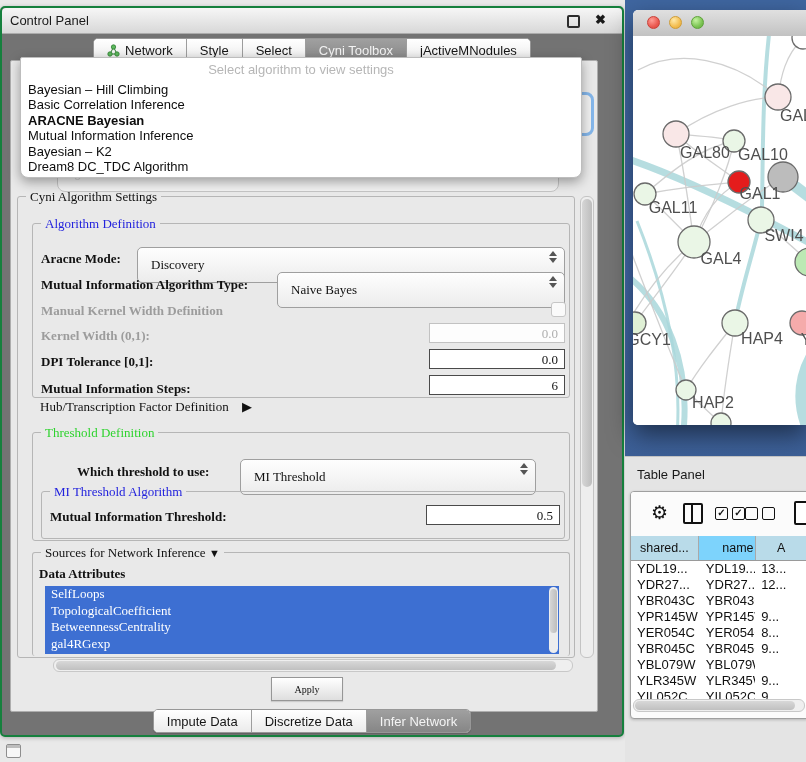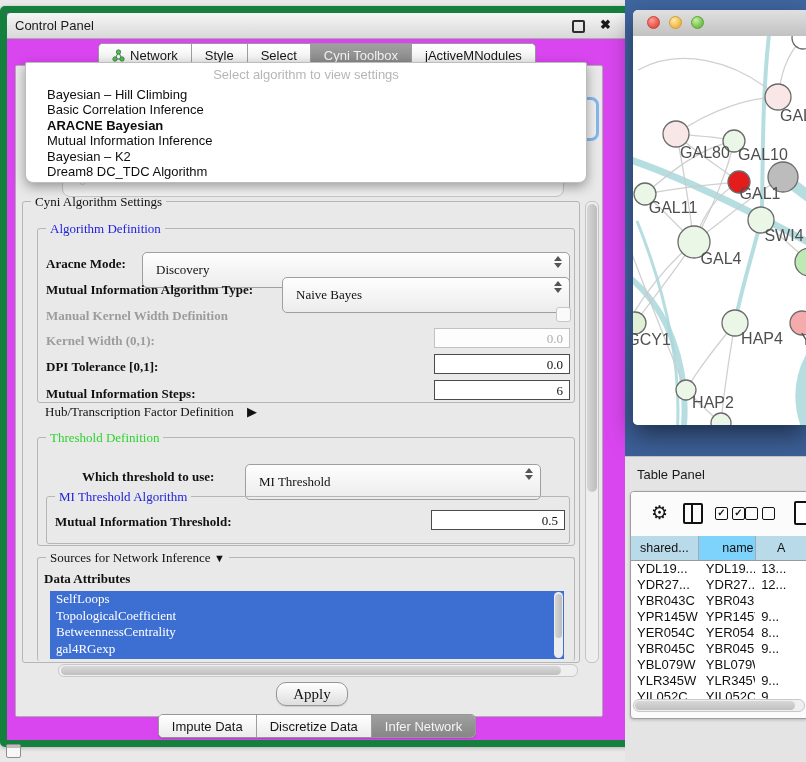--- a/index.html
+++ b/index.html
@@ -1,21 +1,21 @@
 <!DOCTYPE html>
 <html><head>
 <meta charset="utf-8">
 <style>
   html,body{margin:0;padding:0;}
   body{width:806px;height:762px;position:relative;overflow:hidden;background:#e9e9e9;
        font-family:"Liberation Sans",sans-serif;color:#111;font-size:13px;}
   .abs{position:absolute;}
   
-  .cp{position:absolute;left:0;top:6px;width:620px;height:727px;background:#d946ef;
-      border:7px solid #15803d;border-radius:5px;box-shadow:0 1px 4px rgba(0,0,0,.25);}
+  .cp{position:absolute;left:0;top:6px;width:620px;height:727px;background:#737373;
+      border:2px solid #15803d;border-radius:5px;box-shadow:0 1px 4px rgba(0,0,0,.25);}
   .cp-titlebar{position:absolute;left:0;top:0;right:0;height:25px;border-radius:4px 4px 0 0;
       background:linear-gradient(#f6f6f6,#d8d8d8);border-bottom:1px solid #ababab;}
   .cp-title{position:absolute;left:8px;top:5px;font-size:13px;color:#1a1a1a;}
   .cp-float{position:absolute;right:42px;top:7px;width:9px;height:9px;border:2px solid #2c2c2c;border-radius:2px;}
   .cp-close{position:absolute;right:16px;top:4px;font-size:13px;font-weight:bold;color:#1a1a1a;}
   
   .tabrow{position:absolute;left:0;right:0;display:flex;justify-content:center;}
   .seg{display:flex;border:1px solid #979797;border-radius:5px;overflow:hidden;height:22px;
        background:#fff;box-shadow:0 1px 1px rgba(0,0,0,.15);}
   .seg-item{display:flex;align-items:center;padding:0 13px;font-size:13px;color:#161616;
@@ -41,28 +41,28 @@
        padding:0 6px;box-sizing:border-box;line-height:20px;}
   .tfield.en{border:1.5px solid #4a4a4a;}
   .tfield.dis{border:1px solid #c2c2c2;color:#aeaeae;background:#fdfdfd;}
   .chk{position:absolute;width:13px;height:13px;border:1px solid #c6c6c6;border-radius:3px;background:#fafafa;}
   .attr-list{position:absolute;background:#3d6fd2;overflow:hidden;}
   .attr-item{color:#fff;font-size:13px;line-height:16.5px;padding-left:6px;white-space:nowrap;}
   .vsb{position:absolute;background:#eeeeee;border:1px solid #c4c4c4;border-radius:6px;}
   .vsb-thumb{position:absolute;left:1px;right:1px;background:linear-gradient(90deg,#d6d6d6,#bdbdbd);border-radius:5px;}
   .hsb{position:absolute;background:#efefef;border:1px solid #c8c8c8;border-radius:6px;}
   .hsb-thumb{position:absolute;top:1px;bottom:1px;background:linear-gradient(#d8d8d8,#c0c0c0);border-radius:5px;}
-  .btn{position:absolute;height:22px;border:1px solid #969696;border-radius:10px;
-       background:linear-gradient(#ffffff,#dedede);font-size:15px;display:flex;align-items:center;justify-content:center;
+  .btn{position:absolute;height:22px;border:1px solid #969696;border-radius:0;
+       background:linear-gradient(#ffffff,#dedede);font-size:10px;display:flex;align-items:center;justify-content:center;
        box-shadow:0 1px 1px rgba(0,0,0,.12);}
   
   .popup{position:absolute;left:18px;top:49px;width:560px;height:119px;background:#fff;z-index:50;
        border:1px solid #bdbdbd;border-radius:2px 2px 8px 8px;box-shadow:0 4px 12px rgba(0,0,0,.35);}
   .popup-ph{text-align:center;color:#b6b6b6;font-size:13px;padding-top:4px;height:20px;}
-  .dd-item{font-size:13px;line-height:15.4px;padding-left:21px;white-space:nowrap;color:#0d0d0d;}
+  .dd-item{font-size:13px;line-height:15.4px;padding-left:7px;white-space:nowrap;color:#0d0d0d;}
   .dd-item.bold{font-weight:bold;}
   .ghost{position:absolute;z-index:5;}
   
   .tri-r{font-size:13px;color:#111;margin-left:10px;}
   
   .desktop{position:absolute;left:625px;top:0;width:181px;height:456px;
        background:linear-gradient(180deg,#3f66a0 0%,#4269aa 60%,#3c5f96 100%);}
   .netwin{position:absolute;left:8px;top:10px;width:173px;height:415px;background:#fff;
        border-radius:5px 0 0 5px;box-shadow:0 10px 24px rgba(0,0,0,.5);overflow:hidden;}
   .net-titlebar{position:absolute;left:0;top:0;right:0;height:26px;

